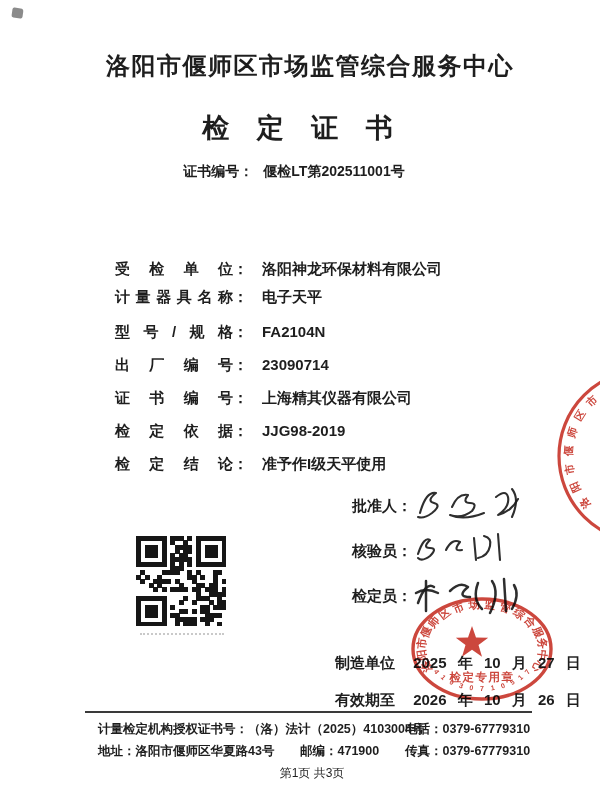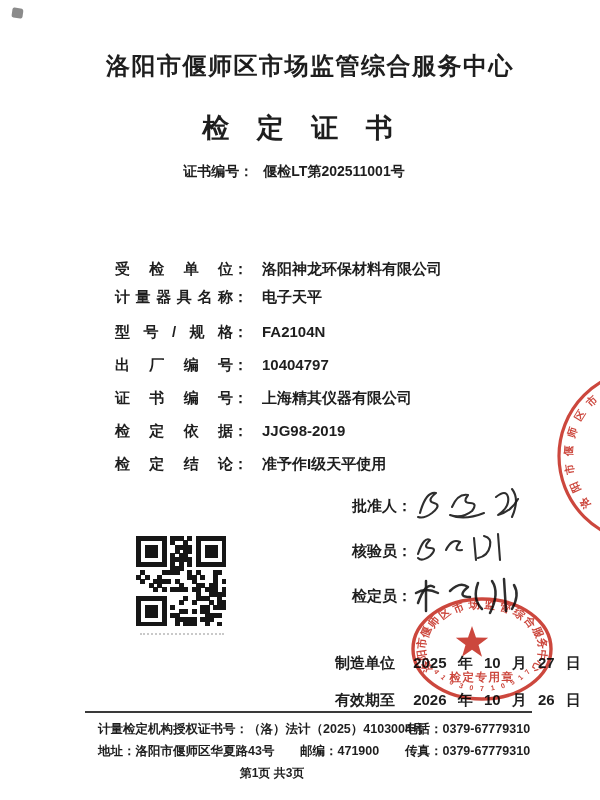--- a/index.html
+++ b/index.html
@@ -24,21 +24,21 @@
   .sig-ink{fill:none;stroke:#1c1c1c;stroke-linecap:round;stroke-linejoin:round;opacity:.92;}
   .qr-wrap{position:absolute;left:136px;top:536px;}
   .qr-dots{position:absolute;left:140px;top:633px;width:84px;border-bottom:2px dotted #c9c9c9;}
   .date-row{position:absolute;left:335px;font-size:15px;font-weight:700;white-space:nowrap;}
   .date-row .d-label{display:inline-block;width:64px;}
   .date-row .d-value{display:inline-block;margin-left:10px;word-spacing:7px;}
   .divider{position:absolute;left:85px;top:711px;width:447px;height:2px;background:#3a3a3a;}
   .footer-line{position:absolute;left:0;width:600px;font-size:12.5px;font-weight:700;white-space:nowrap;}
   .fl1{top:721px;} .fl2{top:743px;}
   .fl-a{position:absolute;left:98px;} .fl-b{position:absolute;left:300px;} .fl-c{position:absolute;left:405px;}
-  .page-info{position:absolute;top:765px;left:0;width:544px;text-align:center;font-size:12px;font-weight:700;}
+  .page-info{position:absolute;top:765px;left:0;width:544px;text-align:center;font-size:12px;font-weight:400;padding-left:40px;}
   .seal-svg{position:absolute;mix-blend-mode:multiply;opacity:.92;}
   .seal-main{left:405px;top:593px;}
   .seal-edge{left:546px;top:360px;}
   .seal-txt{font-family:"Liberation Sans",sans-serif;font-weight:700;}
   .smudge{position:absolute;left:12px;top:8px;width:11px;height:10px;background:#2c2c2c;
           border-radius:2px 3px 2px 2px;opacity:.55;transform:rotate(8deg);}
 </style>
 </head>
 <body>
 
@@ -68,21 +68,21 @@
 
     <div class="field-row">
       <span class="f-label">型号/规格</span>
       <span class="f-colon">：</span>
       <span class="f-value">FA2104N</span>
     </div>
 
     <div class="field-row">
       <span class="f-label">出厂编号</span>
       <span class="f-colon">：</span>
-      <span class="f-value">10404797</span>
+      <span class="f-value">23090714</span>
     </div>
 
     <div class="field-row">
       <span class="f-label">证书编号</span>
       <span class="f-colon">：</span>
       <span class="f-value">上海精其仪器有限公司</span>
     </div>
 
     <div class="field-row">
       <span class="f-label">检定依据</span>

